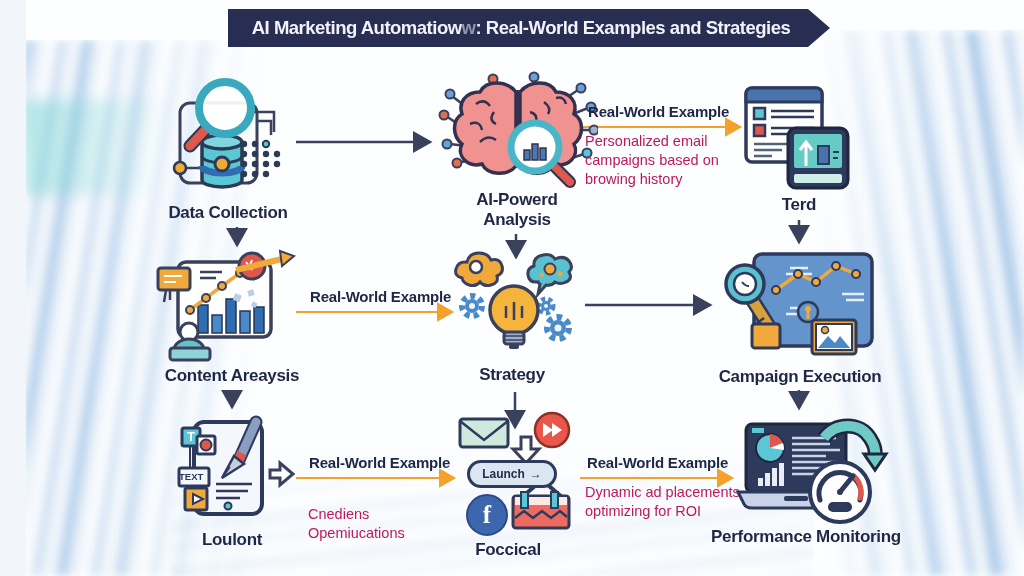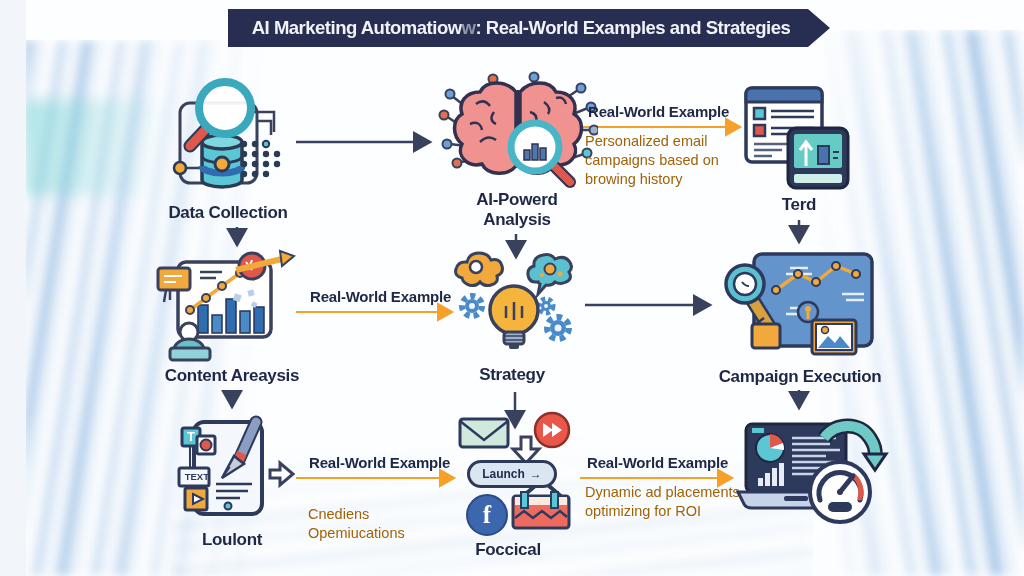--- a/index.html
+++ b/index.html
@@ -25,32 +25,32 @@
     clip-path:polygon(0 0,calc(100% - 22px) 0,100% 50%,calc(100% - 22px) 100%,0 100%);
     display:flex;align-items:center;justify-content:center}
   .banner h1{margin:12px;padding-right:16px;font-size:18.5px;font-weight:bold;letter-spacing:-.5px;
     color:#f2f3f8;white-space:nowrap}
   .banner .ghost{color:#9096ad}
   .connectors{position:absolute;left:0;top:0;z-index:2}
   .icon{position:absolute;z-index:3}
   .node-label{position:absolute;z-index:3;font-weight:bold;font-size:17px;letter-spacing:-.3px;
     color:#1e2746;text-align:center;line-height:20px}
   .ex-heading{position:absolute;z-index:3;font-weight:bold;font-size:15px;letter-spacing:-.2px;color:#1e2746}
-  .ex-body{position:absolute;z-index:3;font-size:14.5px;color:#a16207;line-height:19px}
+  .ex-body{position:absolute;z-index:3;font-size:14.5px;color:#be185d;line-height:19px}
   .wrap{position:absolute;z-index:3}
   .wrap > svg{position:absolute;left:0;top:0}
   .launch-pill{position:absolute;left:12px;top:54px;width:84px;height:22px;border:3px solid #2e3a5c;
     border-radius:16px;background:#dae6f2;display:flex;align-items:center;justify-content:center;gap:5px;
     font-weight:bold;font-size:12px;color:#222c4c;z-index:4}
   .fb-circle{position:absolute;left:11px;top:88px;width:38px;height:38px;border-radius:50%;background:#3c66ae;
     border:2px solid #2b4b85;display:flex;align-items:center;justify-content:center;color:#fff;
     font-family:"Liberation Serif",serif;font-weight:bold;font-size:25px;z-index:4}
   .t-label{position:absolute;left:12px;top:22px;width:18px;height:18px;line-height:18px;text-align:center;
     color:#fff;font-weight:bold;font-size:13px;z-index:4}
-  .text-label{position:absolute;left:9px;top:62px;width:30px;height:18px;line-height:18px;text-align:right;
+  .text-label{position:absolute;left:9px;top:62px;width:30px;height:18px;line-height:18px;text-align:left;
     color:#2e3a5c;font-weight:bold;font-size:9.5px;z-index:4}
 </style>
 </head>
 <body>
 
 <div class="canvas">
 
   <div class="strip"></div>
   <div class="streaks left"></div>
   <div class="streaks right"></div>
@@ -416,14 +416,15 @@
     </g>
     <g>
       <circle cx="104" cy="78" r="30" fill="#ffffff" stroke="#2e3a5c" stroke-width="4"></circle>
       <path d="M84 86 A21 21 0 1 1 124 86" fill="none" stroke="#2e3a5c" stroke-width="5" stroke-linecap="round"></path>
       <path d="M118 62 A21 21 0 0 1 124 84" fill="none" stroke="#e0574b" stroke-width="5" stroke-linecap="round"></path>
       <line x1="104" y1="78" x2="117" y2="62" stroke="#2e3a5c" stroke-width="5" stroke-linecap="round"></line>
       <circle cx="104" cy="78" r="3" fill="#2e3a5c"></circle>
       <rect x="92" y="88" width="24" height="10" rx="5" fill="#2e3a5c"></rect>
     </g>
   </svg>
+  <div class="node-label" style="left:686px;top:527px;width:240px">Performance Monitoring</div>
 
 </div>
 
 </body></html>

